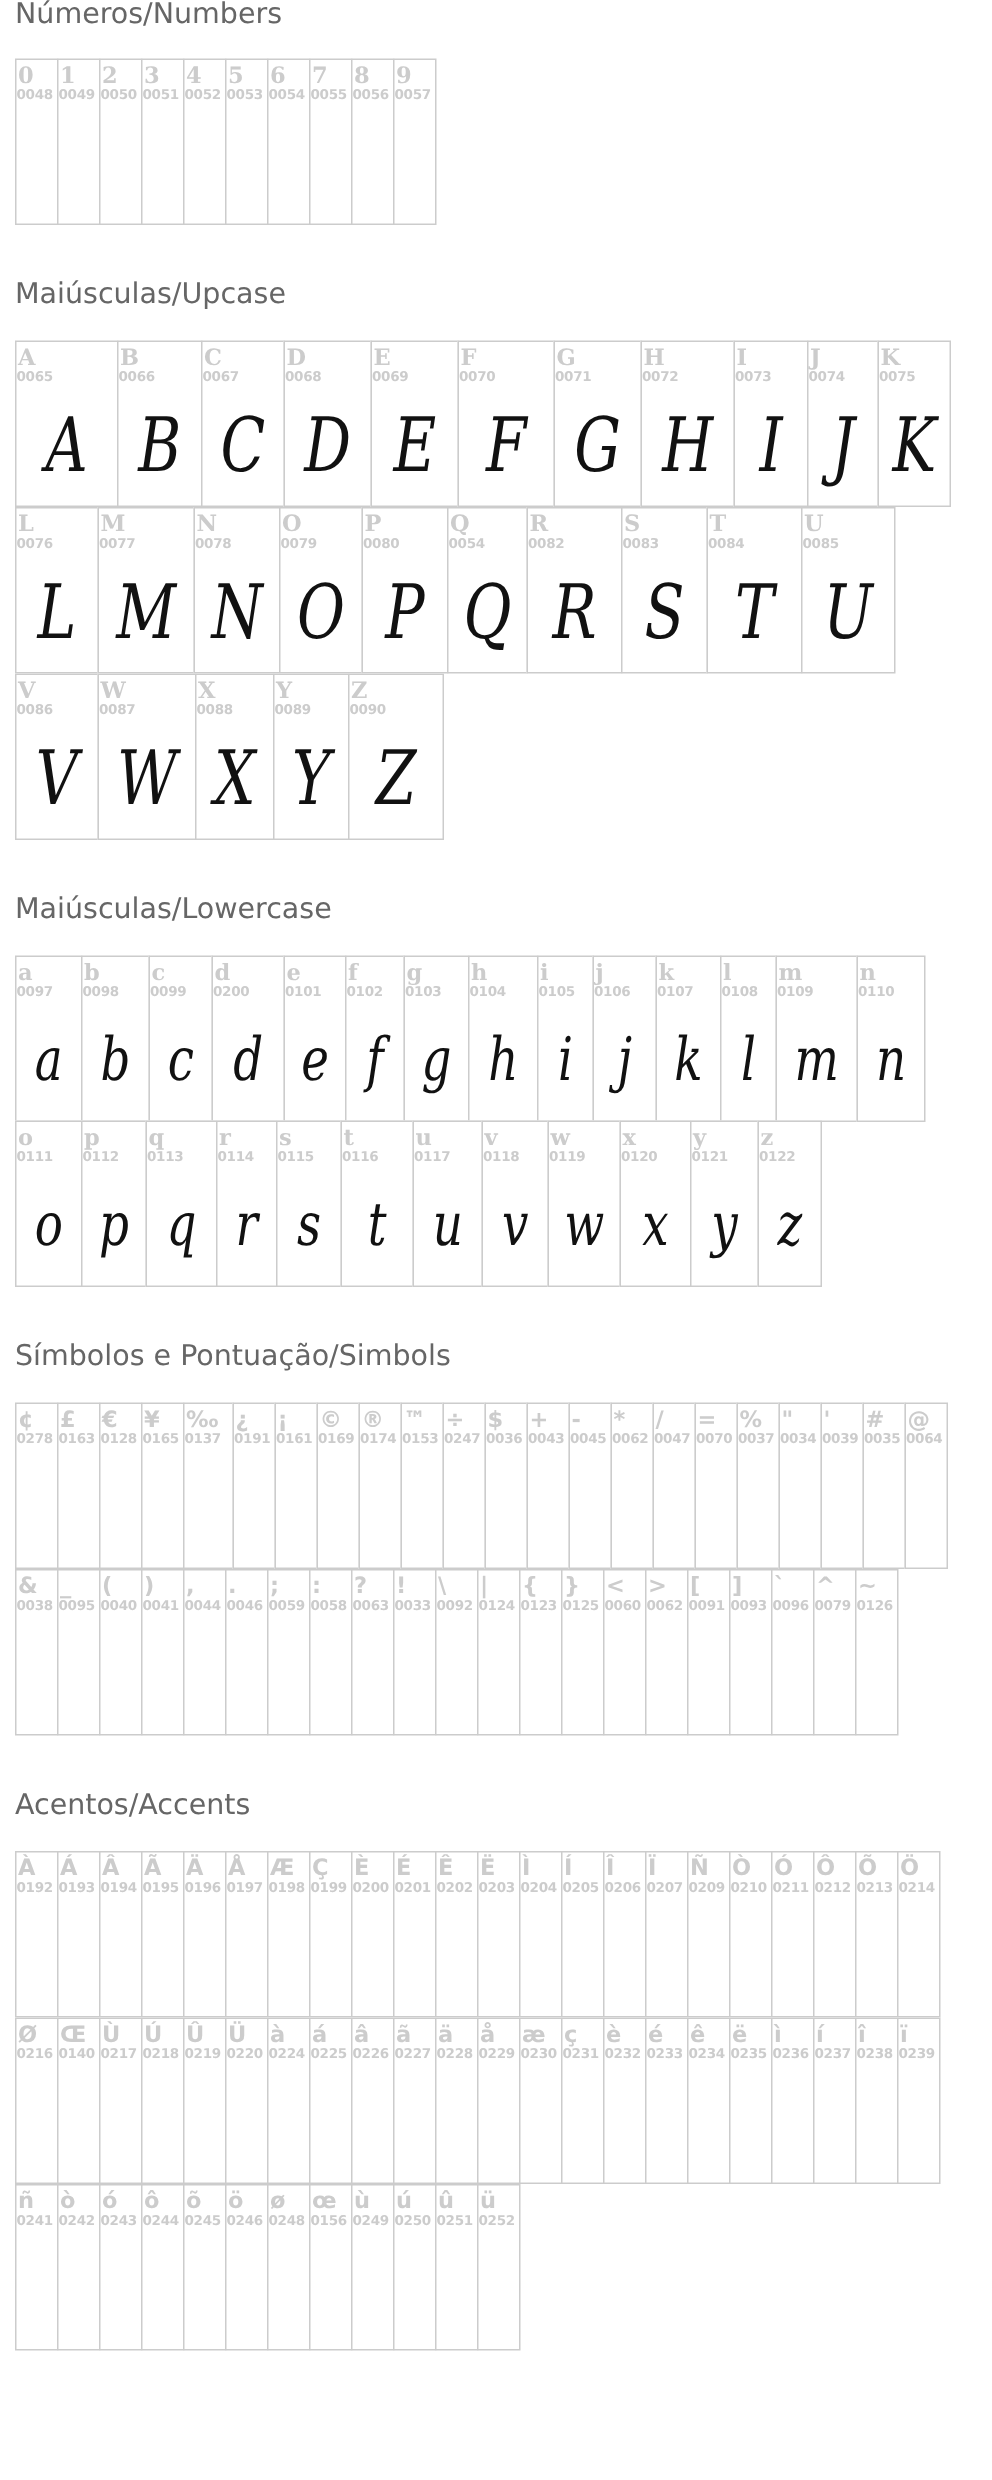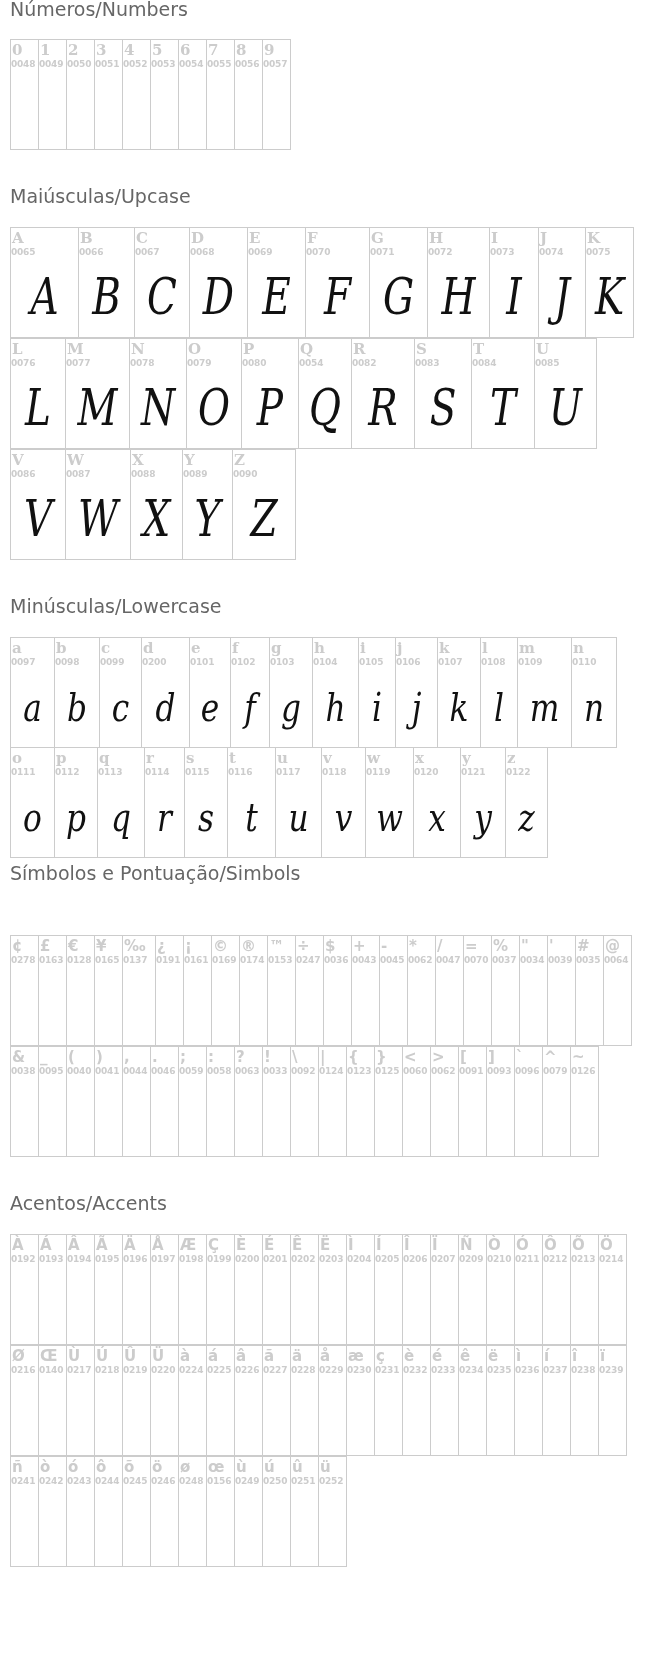--- a/index.html
+++ b/index.html
@@ -18,22 +18,22 @@
   .cell .glyph { position: absolute; left: 0; right: 0; top: 34px; bottom: 6px; text-align: center;
                  font-family: "DejaVu Serif", serif; font-style: italic; font-weight: normal; color: #111111;
                  font-size: 50px; line-height: 70px; transform: scaleX(0.78); -webkit-text-stroke: 0px; }
   .cell .glyph.lower { font-size: 40px; }
 </style>
 </head>
 <body>
 
 <h2 class="section-title" style="top:-2px;">Números/Numbers</h2>
 <h2 class="section-title" style="top:185px;">Maiúsculas/Upcase</h2>
-<h2 class="section-title" style="top:595px;">Minúsculas/Lowercase</h2>
-<h2 class="section-title" style="top:862px;">Símbolos e Pontuação/Simbols</h2>
+<h2 class="section-title" style="top:595px;">Maiúsculas/Lowercase</h2>
+<h2 class="section-title" style="top:893px;">Símbolos e Pontuação/Simbols</h2>
 <h2 class="section-title" style="top:1192px;">Acentos/Accents</h2>
 
 <div class="grid-row" style="top:39px;">
     <div class="cell" style="width: 29px;">
       <span class="ch">0</span>
       <span class="code">0048</span>
       <span class="glyph"></span>
     </div>
     <div class="cell" style="width: 29px;">
       <span class="ch">1</span>

